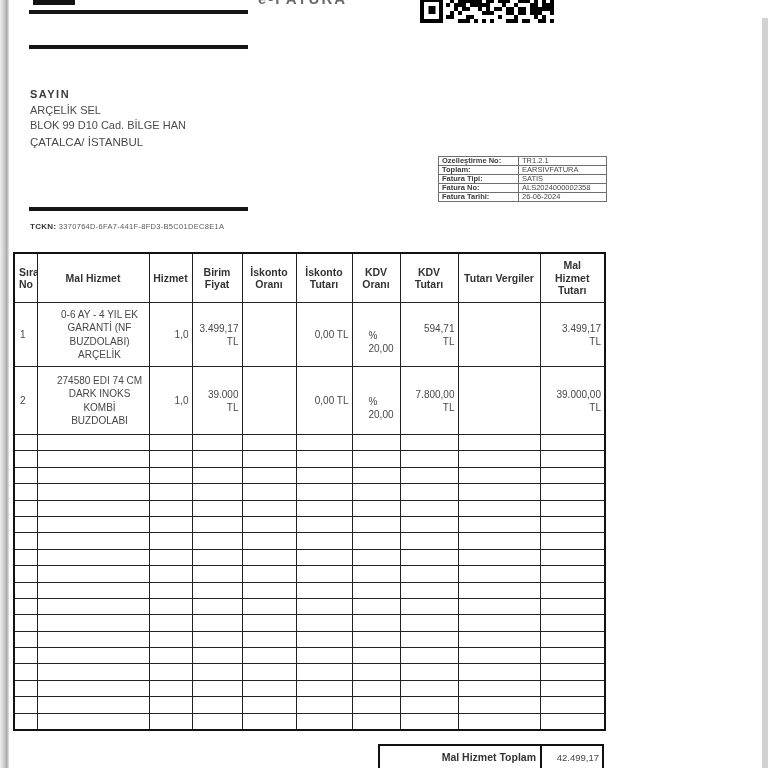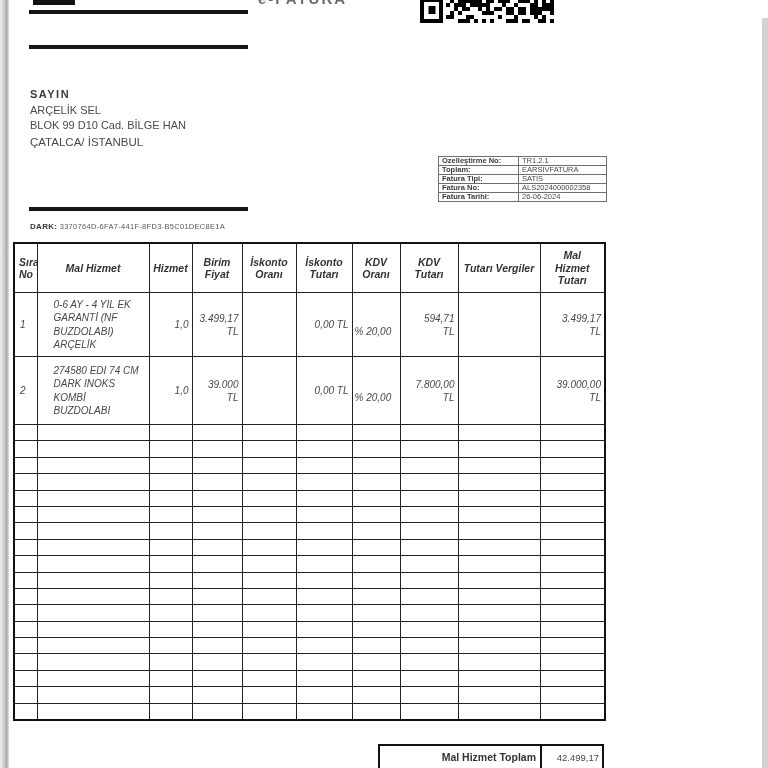--- a/index.html
+++ b/index.html
@@ -35,36 +35,36 @@
 
   .meta-table{
     position:absolute;left:438px;top:156px;width:169px;
     border-collapse:collapse;table-layout:fixed;
     font-size:7.5px;color:#4a4a4a;
   }
   .meta-table td{border:1px solid #6f6f6f;height:7.8px;line-height:8px;padding:0 3px;overflow:hidden;white-space:nowrap;}
   .meta-table td.m-label{font-weight:bold;width:73px;color:#3a3a3a;}
 
   .items{
-    position:absolute;left:13px;top:242px;width:591px;
+    position:absolute;left:13px;top:252px;width:591px;
     border-collapse:collapse;table-layout:fixed;
     border:2px solid #111;
-    font-size:10px;color:#474747;font-style:italic;
+    font-size:10px;color:#474747;
   }
   .items th,.items td{border:1px solid #222;padding:0 3px;overflow:hidden;}
   .items thead th{
     font-weight:bold;font-size:10.5px;line-height:12.5px;color:#333;
     text-align:center;vertical-align:middle;white-space:pre-wrap;height:48px;
   }
   .items thead th.c0{text-align:left;padding-left:4px;}
   .items td{white-space:pre-wrap;vertical-align:middle;line-height:13px;}
   .items td.c0{text-align:left;padding-left:5px;}
-  .items td.c1{text-align:left;padding-left:16px;line-height:13.5px;}
+  .items td.c1{text-align:center;padding-left:16px;line-height:13.5px;}
   .items td.c2,.items td.c3,.items td.c5,.items td.c7,.items td.c9{text-align:right;padding-right:3px;}
-  .items td.c6{text-align:left;padding-left:2px;}
+  .items td.c6{text-align:left;padding-left:16px;}
   .items td.c6 .shift{display:inline-block;transform:translateY(7px);}
   .items tr.empty-row td{height:15.4px;line-height:15px;}
 
   .totals{
     position:absolute;left:378px;top:744px;width:222px;height:24px;
     border:2px solid #111;display:flex;background:#fff;
   }
   .t-label{
     width:156px;border-right:2px solid #111;
     font-weight:bold;font-size:10.5px;color:#333;
@@ -183,21 +183,21 @@
   <div>BLOK 99 D10 Cad. BİLGE HAN</div>
 </div>
 
 <div class="buyer-bottom">
   <div>ÇATALCA/ İSTANBUL</div>
 </div>
 
 <div class="rule rule-3"></div>
 
 <div class="ettn">
-  <b>DARK:</b>
+  <b>TCKN:</b>
   <span>3370764D-6FA7-441F-8FD3-B5C01DEC8E1A</span>
 </div>
 
 <table class="meta-table">
   <tbody id="meta-body">
       <tr>
         <td class="m-label">Özelleştirme No:</td>
         <td>TR1.2.1</td>
       </tr>
       <tr>

